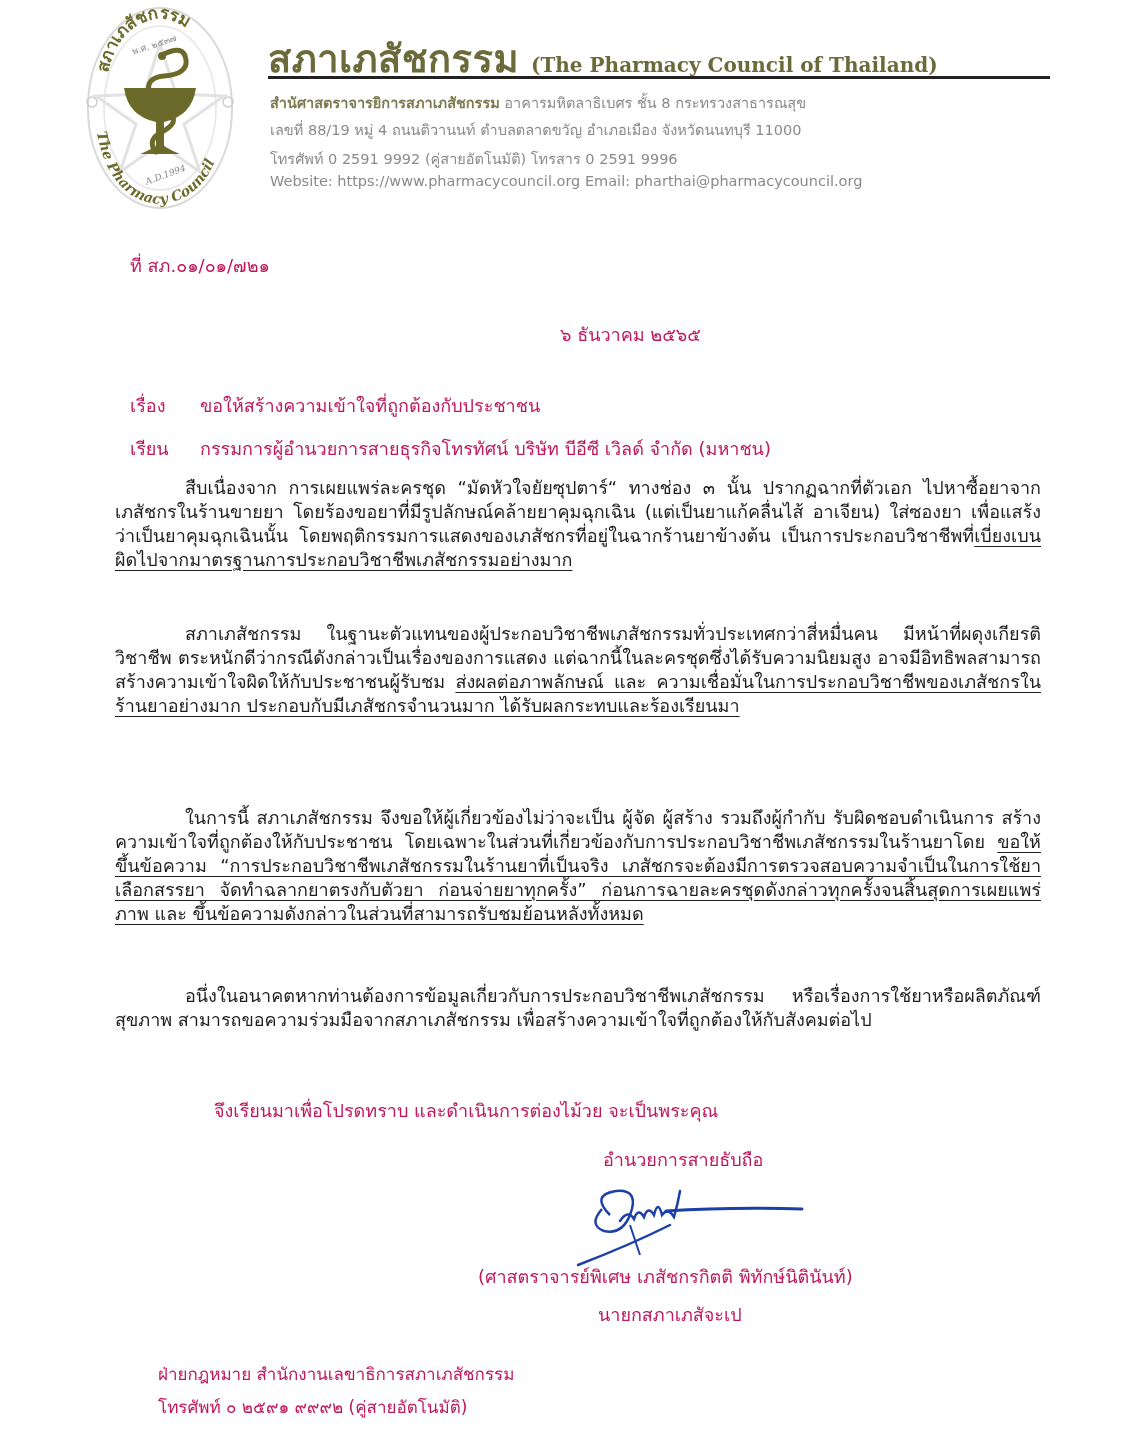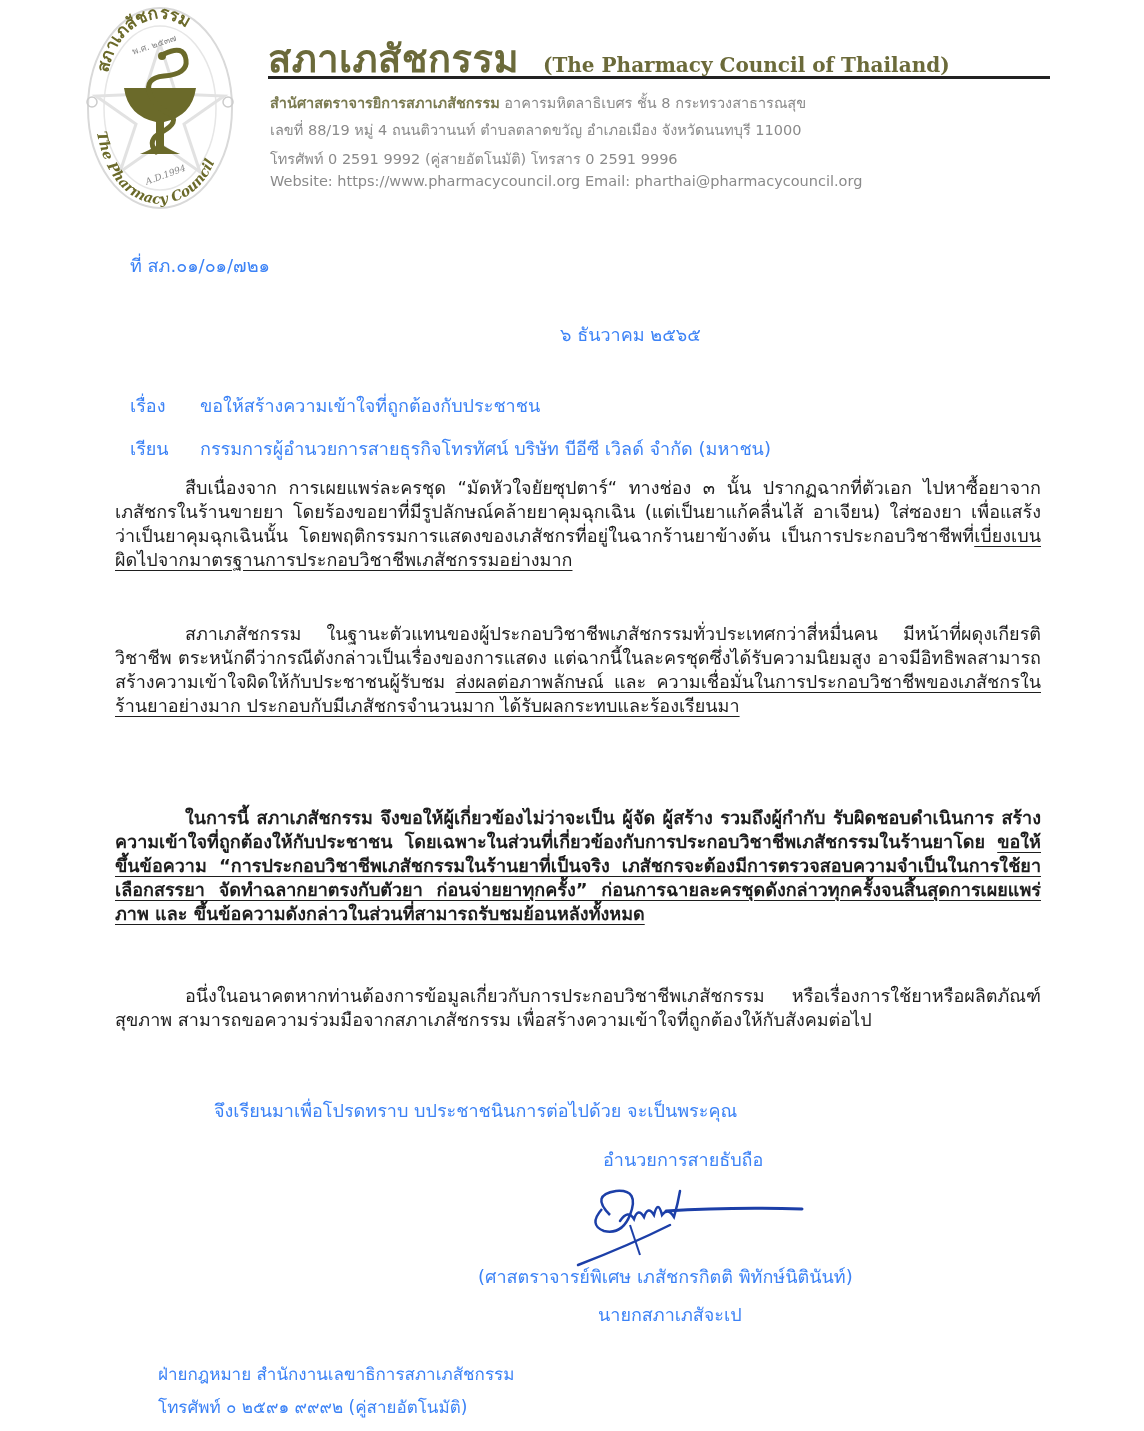--- a/index.html
+++ b/index.html
@@ -3,42 +3,42 @@
 <meta charset="utf-8">
 <style>
   html, body { margin:0; padding:0; background:#ffffff; }
   body { width:1144px; height:1431px; position:relative; overflow:hidden;
          font-family:"DejaVu Sans", sans-serif; color:#222; }
   .abs { position:absolute; }
   
   .logo { left:84px; top:4px; width:152px; height:208px; }
   .org-title { left:268px; top:28px; white-space:nowrap; color:#6b6a3a; }
   .org-title .th { font-family:"DejaVu Sans", sans-serif; font-weight:bold; font-size:38px; letter-spacing:0.5px; }
-  .org-title .en { font-family:"DejaVu Serif", serif; font-weight:bold; font-size:20px; margin-left:24px; }
+  .org-title .en { font-family:"DejaVu Serif", serif; font-weight:bold; font-size:20px; margin-left:12px; }
   .rule { left:268px; top:76px; width:782px; height:3px; background:#222; }
   .addr { left:270px; font-size:14.5px; color:#8a8a8a; white-space:nowrap; }
   .addr b { color:#7a7a50; font-weight:bold; }
   .addr.l1 { top:91px; }
   .addr.l2 { top:118px; }
   .addr.l3 { top:147px; }
   .addr.l4 { top:173px; }
   
-  .t { font-size:18px; color:#3b82f6; white-space:nowrap; }
+  .t { font-size:18px; color:#be185d; white-space:nowrap; }
   .ref { left:130px; top:251px; }
   .date { left:560px; top:320px; }
   .lbl { left:130px; }
   .val { left:200px; }
   .row-subject { top:391px; }
   .row-to { top:434px; }
   .para { left:115px; width:926px; font-size:18px; line-height:24px; color:#1e1e1e; text-align:justify; text-align-last:left; }
   .para .indent { display:inline-block; width:70px; }
   .u { text-decoration:underline; text-underline-offset:4px; }
   .p1 { top:476px; }
   .p2 { top:622px; }
-  .p3 { top:806px;font-weight:bold; }
+  .p3 { top:806px; }
   .p4 { top:984px; }
   .closing { left:214px; top:1096px; }
   .respect { left:603px; top:1145px; }
   .sig { left:570px; top:1185px; width:240px; height:85px; }
   .signame { left:478px; top:1262px; }
   .position { left:598px; top:1300px; }
   .foot1 { left:158px; top:1360px; font-size:17px; }
   .foot2 { left:158px; top:1393px; font-size:17px; }
 </style>
 </head>
@@ -102,21 +102,21 @@
 </div>
 
 <div class="abs para p3">
   <span class="indent"></span><span>ในการนี้ สภาเภสัชกรรม จึงขอให้ผู้เกี่ยวข้องไม่ว่าจะเป็น ผู้จัด ผู้สร้าง รวมถึงผู้กำกับ รับผิดชอบดำเนินการ สร้างความเข้าใจที่ถูกต้องให้กับประชาชน โดยเฉพาะในส่วนที่เกี่ยวข้องกับการประกอบวิชาชีพเภสัชกรรมในร้านยาโดย </span><span class="u">ขอให้ขึ้นข้อความ “การประกอบวิชาชีพเภสัชกรรมในร้านยาที่เป็นจริง เภสัชกรจะต้องมีการตรวจสอบความจำเป็นในการใช้ยา เลือกสรรยา จัดทำฉลากยาตรงกับตัวยา ก่อนจ่ายยาทุกครั้ง” ก่อนการฉายละครชุดดังกล่าวทุกครั้งจนสิ้นสุดการเผยแพร่ภาพ และ ขึ้นข้อความดังกล่าวในส่วนที่สามารถรับชมย้อนหลังทั้งหมด</span>
 </div>
 
 <div class="abs para p4">
   <span class="indent"></span><span>อนึ่งในอนาคตหากท่านต้องการข้อมูลเกี่ยวกับการประกอบวิชาชีพเภสัชกรรม หรือเรื่องการใช้ยาหรือผลิตภัณฑ์สุขภาพ สามารถขอความร่วมมือจากสภาเภสัชกรรม เพื่อสร้างความเข้าใจที่ถูกต้องให้กับสังคมต่อไป</span>
 </div>
 
-<div class="abs t closing">จึงเรียนมาเพื่อโปรดทราบ บประชาชนินการต่อไปด้วย จะเป็นพระคุณ</div>
+<div class="abs t closing">จึงเรียนมาเพื่อโปรดทราบ และดำเนินการต่องไม้วย จะเป็นพระคุณ</div>
 <div class="abs t respect">อำนวยการสายธับถือ</div>
 
 <div class="abs sig">
   <svg width="240" height="85" viewBox="0 0 240 85">
     <path d="M8 80 Q60 60 100 40" fill="none" stroke="#1c3fa8" stroke-width="2.5" stroke-linecap="round"></path>
     <path d="M40 30 Q20 10 46 6 Q70 4 60 30 Q52 50 34 46 Q18 40 32 24" fill="none" stroke="#1c3fa8" stroke-width="2.5"></path>
     <path d="M50 36 Q58 24 64 34 Q68 22 74 32 Q78 20 84 30 Q88 14 92 30 Q98 22 104 32 Q108 18 110 6" fill="none" stroke="#1c3fa8" stroke-width="2.5" stroke-linecap="round"></path>
     <path d="M60 40 L70 70" fill="none" stroke="#1c3fa8" stroke-width="2"></path>
     <path d="M96 26 Q160 22 232 24" fill="none" stroke="#1c3fa8" stroke-width="3" stroke-linecap="round"></path>
   </svg>

